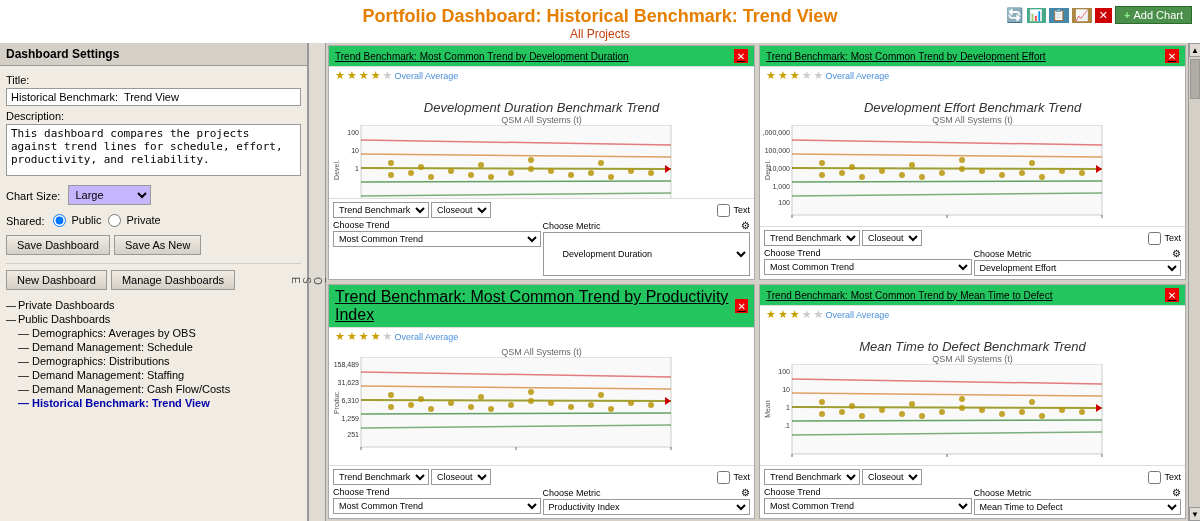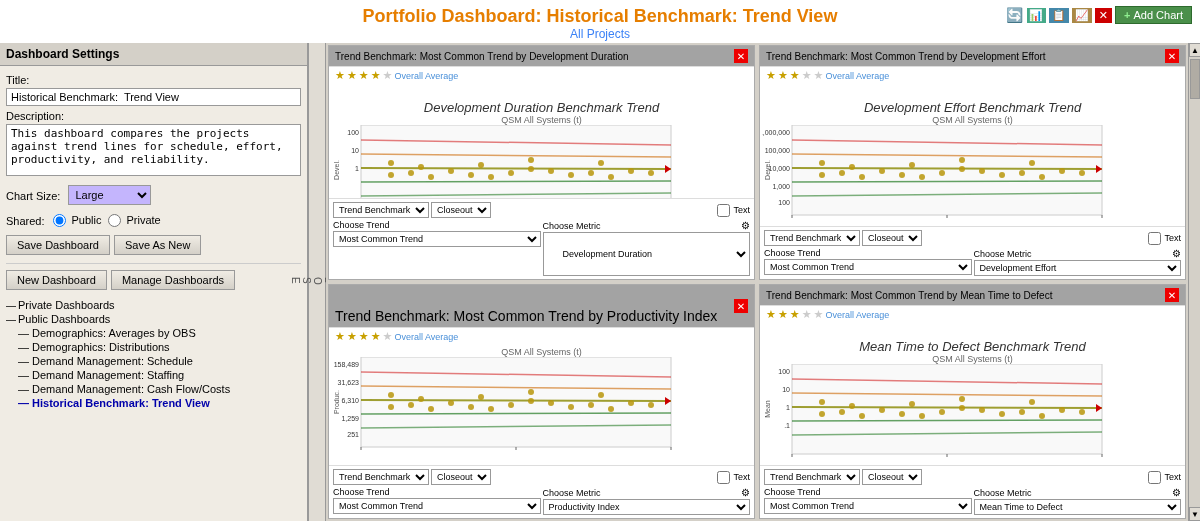--- a/index.html
+++ b/index.html
@@ -1,20 +1,20 @@
 <!DOCTYPE html>
 <html><head>
   <meta charset="utf-8">
   <style>
     * { box-sizing: border-box; margin: 0; padding: 0; }
     body { font-family: Arial, sans-serif; font-size: 12px; background: #d4d0c8; width: 1200px; height: 521px; overflow: hidden; display: flex; flex-direction: column; }
 
     .title-bar { background: #fff; text-align: center; padding: 6px 0 2px; position: relative; }
     .title-bar h1 { color: #e67e00; font-size: 18px; font-weight: bold; }
-    .title-bar h2 { color: #3b82f6; font-size: 12px; font-weight: normal; }
+    .title-bar h2 { color: #c2410c; font-size: 12px; font-weight: normal; }
     .title-bar-icons { position: absolute; top: 6px; right: 8px; display: flex; gap: 3px; align-items: center; }
     .title-bar-icons span { font-size: 14px; cursor: pointer; }
     .add-chart-btn { background: #4a8f4a; color: white; border: 1px solid #2d6a2d; padding: 2px 8px; font-size: 11px; cursor: pointer; display: flex; align-items: center; gap: 3px; }
     .add-chart-btn::before { content: "+"; font-weight: bold; color: #90ee90; }
 
     .main { display: flex; flex: 1; overflow: hidden; }
 
     
     .sidebar { width: 308px; background: #f0ece4; border-right: 1px solid #999; display: flex; flex-direction: column; flex-shrink: 0; overflow-y: auto; }
     .sidebar-header { background: #d4d0c8; border-bottom: 1px solid #999; padding: 4px 6px; font-weight: bold; font-size: 12px; }
@@ -39,21 +39,21 @@
 
     
     .close-sidebar { width: 18px; background: #e0dcd4; border-left: 1px solid #999; border-right: 1px solid #999; display: flex; flex-direction: column; align-items: center; justify-content: center; cursor: pointer; font-size: 9px; color: #333; flex-shrink: 0; }
     .close-sidebar span { writing-mode: vertical-rl; letter-spacing: 2px; font-size: 10px; color: #555; }
 
     
     .charts-area { flex: 1; display: grid; grid-template-columns: 1fr 1fr; grid-template-rows: 1fr 1fr; gap: 0; overflow: hidden; padding: 2px; background: #d4d0c8; gap: 4px; }
 
     
     .chart-panel { background: white; border: 1px solid #aaa; display: flex; flex-direction: column; overflow: hidden; }
-    .chart-header { display: flex; justify-content: space-between; align-items: center; padding: 3px 6px; background: #a3a3a3; border-bottom: 1px solid #ddd; font-size: 10px; }
+    .chart-header { display: flex; justify-content: space-between; align-items: center; padding: 3px 6px; background: #22c55e; border-bottom: 1px solid #ddd; font-size: 10px; text-decoration: underline; }
     .chart-close { color: red; font-size: 12px; cursor: pointer; background: #e00; color: white; width: 14px; height: 14px; display: flex; align-items: center; justify-content: center; font-size: 10px; }
     .chart-stars { display: flex; align-items: center; gap: 2px; padding: 2px 6px; }
     .star { color: #c8a000; font-size: 11px; }
     .star.empty { color: #ccc; }
     .overall-avg { font-size: 9px; color: #4a90d9; }
     .chart-body { flex: 1; position: relative; overflow: hidden; }
     .chart-title-main { text-align: center; font-size: 13px; color: #333; margin-top: 14px; font-style: italic; }
     .chart-subtitle { text-align: center; font-size: 9px; color: #666; }
 
     .scrollbar-right { width: 12px; background: #d4d0c8; border-left: 1px solid #999; display: flex; flex-direction: column; }
@@ -123,22 +123,22 @@
       <div class="tree-item tree-root">
         <span class="tree-icon">—</span>
         <span>Private Dashboards</span>
       </div>
       <div class="tree-item tree-root">
         <span class="tree-icon">—</span>
         <span>Public Dashboards</span>
       </div>
       <div class="tree-group">
         <div class="tree-item">— <span>Demographics: Averages by OBS</span></div>
+        <div class="tree-item">— <span>Demand Management: Schedule</span></div>
         <div class="tree-item">— <span>Demographics: Distributions</span></div>
-        <div class="tree-item">— <span>Demand Management: Schedule</span></div>
         <div class="tree-item">— <span>Demand Management: Staffing</span></div>
         <div class="tree-item">— <span>Demand Management: Cash Flow/Costs</span></div>
         <div class="tree-item" style="font-weight:bold; color:#00a;">— <span>Historical Benchmark: Trend View</span></div>
       </div>
     </div>
   </div>
 
   <div class="close-sidebar">
     <span>C<br>L<br>O<br>S<br>E</span>
   </div>
@@ -322,21 +322,21 @@
       </div>
       <select style="border:1px solid #999; font-size:9px; padding:1px; background:white; width:100%;">
         <option>Development Effort</option>
       </select>
     </div>
   </div>
         </div>
       </div>
       <div class="chart-panel">
         <div class="chart-header">
-    <span style="font-size:14px;margin-top:20px;">Trend Benchmark: Most Common Trend by Productivity Index</span>
+    <span style="font-size:16px;">Trend Benchmark: Most Common Trend by Productivity Index</span>
     <div class="chart-close">✕</div>
   </div>
         <div class="chart-stars">
           <span class="star">★</span>
           <span class="star">★</span>
           <span class="star">★</span>
           <span class="star">★</span>
           <span class="star empty">★</span>
           <span class="overall-avg">Overall Average</span>
         </div>

